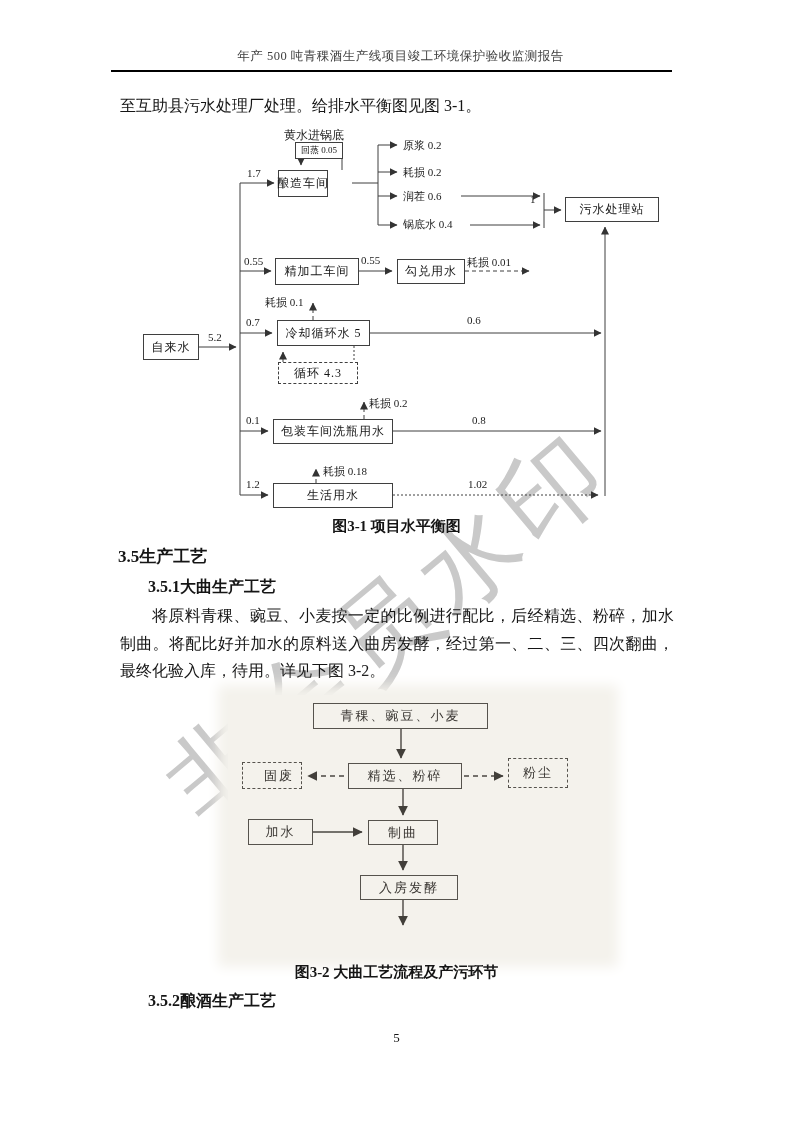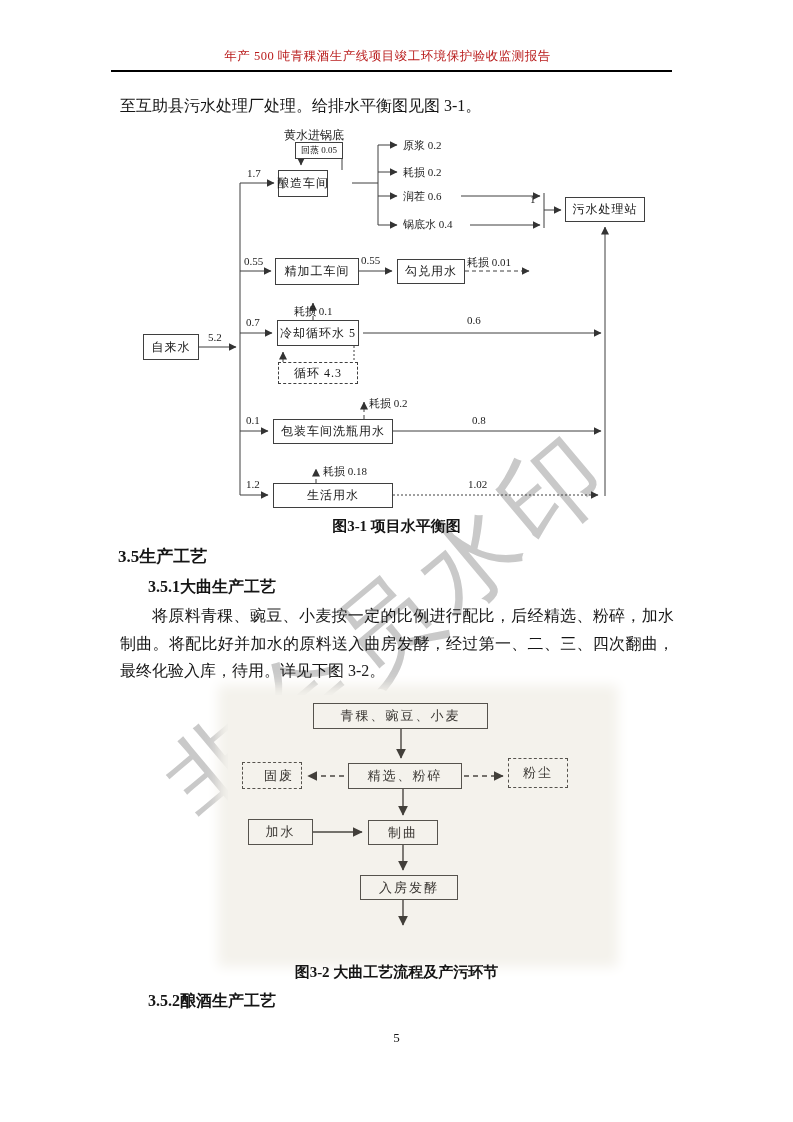--- a/index.html
+++ b/index.html
@@ -4,22 +4,22 @@
 <style>
   html,body{margin:0;padding:0;background:#ffffff;}
   .page{position:relative;width:793px;height:1122px;background:#ffffff;overflow:hidden;
         font-family:"Liberation Serif","DejaVu Serif",serif;color:#151515;}
   .layer{position:absolute;inset:0;z-index:1;}
   
   .watermark{position:absolute;left:40px;top:560px;width:700px;z-index:0;text-align:center;
              transform:rotate(-40deg);transform-origin:center;font-size:100px;letter-spacing:8px;
              color:#c9c9c9;white-space:nowrap;pointer-events:none;
              font-family:"Liberation Sans","DejaVu Sans",sans-serif;}
-  .doc-header{position:absolute;top:48px;left:111px;width:553px;text-align:center;
-              font-size:12.5px;letter-spacing:.5px;color:#b91c1c;}
+  .doc-header{position:absolute;top:48px;left:124px;width:553px;text-align:center;
+              font-size:12.5px;letter-spacing:.5px;color:#404040;}
   .header-rule{position:absolute;top:70px;left:111px;width:561px;height:2px;background:#000;}
   .intro{position:absolute;top:96px;left:120px;width:556px;font-size:16px;}
   
   .fig1{position:absolute;left:120px;top:125px;width:560px;height:390px;}
   .fig1 svg{position:absolute;left:0;top:0;}
   .fbox{position:absolute;border:1px solid #3f3f3f;background:#fff;display:flex;align-items:center;
         justify-content:center;font-size:12px;letter-spacing:1px;white-space:nowrap;box-sizing:border-box;}
   .fbox.dashed{border-style:dashed;background:transparent;}
   .fbox.small{font-size:9px;letter-spacing:0;}
   .flabel{position:absolute;font-size:11px;white-space:nowrap;color:#222;}
@@ -98,36 +98,36 @@
         <path class="dsh" d="M244 294 V277" marker-end="url(#ar)"></path>
         <path class="dsh" d="M196 358 V344" marker-end="url(#ar)"></path>
         <path class="dot" d="M234 221 V237"></path>
         <path class="dot" d="M273 370 H478" marker-end="url(#ar)"></path>
       </svg>
     <div class="fbox small" style="left: 175px; top: 17px; width: 48px; height: 17px;">回蒸 0.05</div>
         <div class="fbox" style="left: 158px; top: 45px; width: 50px; height: 27px;">酿造车间</div>
         <div class="fbox" style="left: 23px; top: 209px; width: 56px; height: 26px;">自来水</div>
         <div class="fbox" style="left: 155px; top: 133px; width: 84px; height: 27px;">精加工车间</div>
         <div class="fbox" style="left: 277px; top: 134px; width: 68px; height: 25px;">勾兑用水</div>
-        <div class="fbox" style="left: 157px; top: 195px; width: 82px; height: 26px;">冷却循环水 5</div>
+        <div class="fbox" style="left: 157px; top: 195px; width: 93px; height: 26px;">冷却循环水 5</div>
         <div class="fbox dashed" style="left: 158px; top: 237px; width: 80px; height: 22px;">循环 4.3</div>
         <div class="fbox" style="left: 153px; top: 294px; width: 120px; height: 25px;">包装车间洗瓶用水</div>
         <div class="fbox" style="left: 153px; top: 358px; width: 120px; height: 25px;">生活用水</div>
-        <div class="fbox" style="left: 445px; top: 72px; width: 80px; height: 25px;">污水处理站</div>
+        <div class="fbox" style="left: 445px; top: 72px; width: 94px; height: 25px;">污水处理站</div>
         <div class="flabel tiny" style="left: 164px; top: 2px;">黄水进锅底</div>
         <div class="flabel" style="left: 127px; top: 42px;">1.7</div>
         <div class="flabel" style="left: 283px; top: 13px;">原浆 0.2</div>
         <div class="flabel" style="left: 283px; top: 40px;">耗损 0.2</div>
         <div class="flabel" style="left: 283px; top: 64px;">润茬 0.6</div>
         <div class="flabel" style="left: 283px; top: 92px;">锅底水 0.4</div>
         <div class="flabel" style="left: 410px; top: 68px;">1</div>
         <div class="flabel" style="left: 124px; top: 130px;">0.55</div>
         <div class="flabel" style="left: 241px; top: 129px;">0.55</div>
         <div class="flabel" style="left: 347px; top: 130px;">耗损 0.01</div>
-        <div class="flabel" style="left: 145px; top: 179px; margin-left: 29px;">耗损 0.1</div>
+        <div class="flabel" style="left: 145px; top: 170px;">耗损 0.1</div>
         <div class="flabel" style="left: 126px; top: 191px;">0.7</div>
         <div class="flabel" style="left: 347px; top: 189px;">0.6</div>
         <div class="flabel" style="left: 88px; top: 206px;">5.2</div>
         <div class="flabel" style="left: 126px; top: 289px;">0.1</div>
         <div class="flabel" style="left: 249px; top: 271px;">耗损 0.2</div>
         <div class="flabel" style="left: 352px; top: 289px;">0.8</div>
         <div class="flabel" style="left: 126px; top: 353px;">1.2</div>
         <div class="flabel" style="left: 203px; top: 339px;">耗损 0.18</div>
         <div class="flabel" style="left: 348px; top: 353px;">1.02</div>
       </div>

